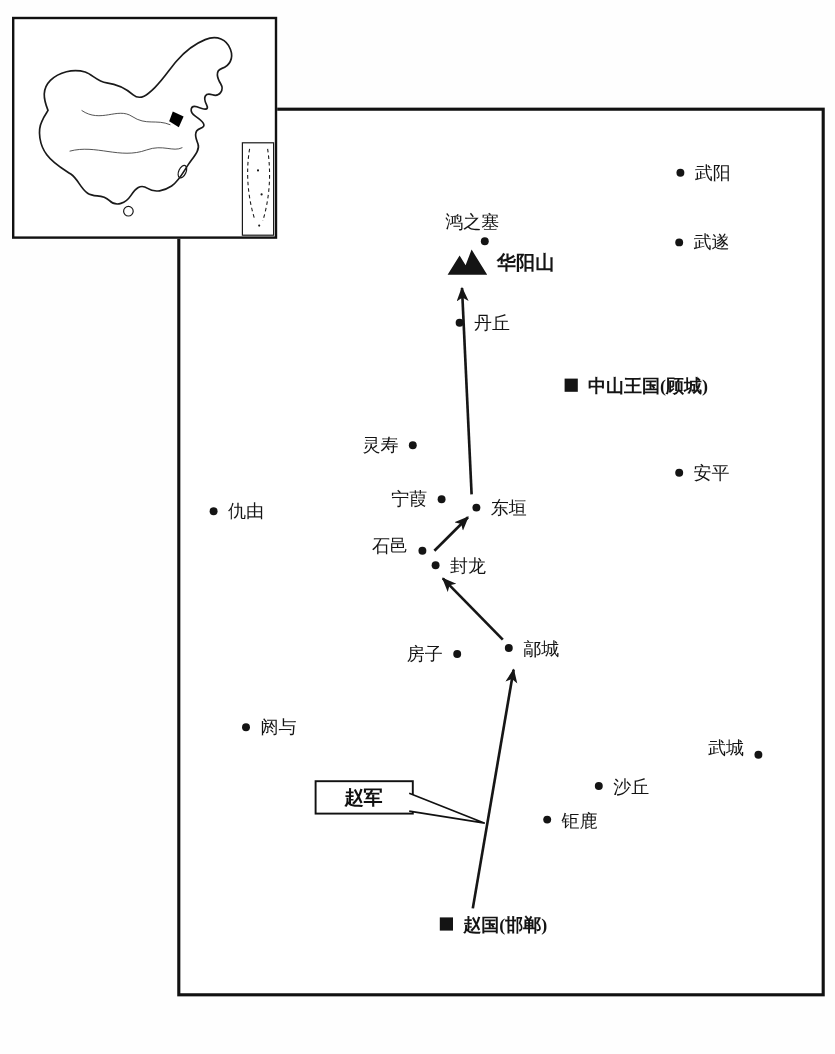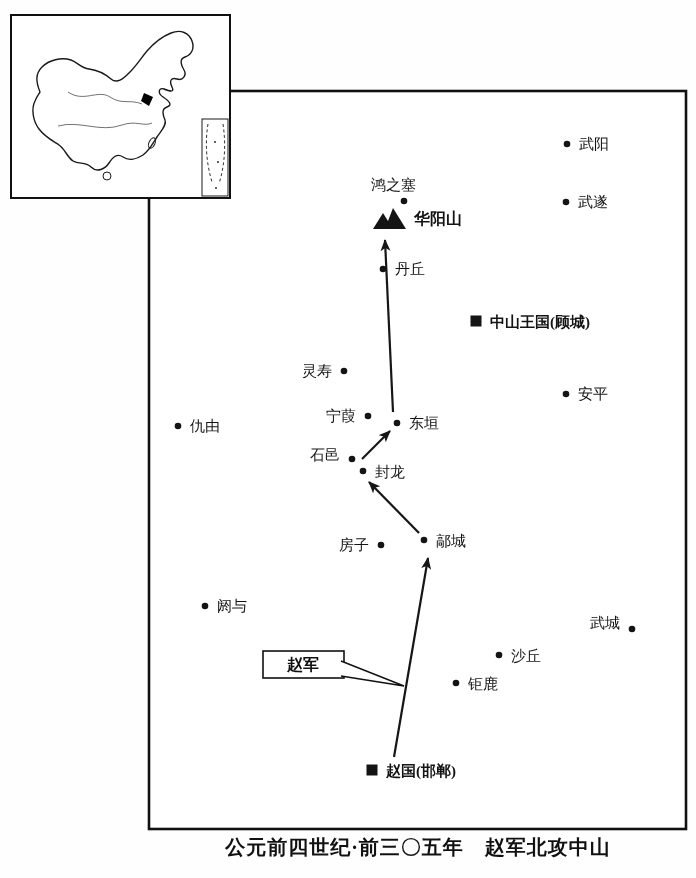--- a/index.html
+++ b/index.html
@@ -166,15 +166,14 @@
       <circle class="island" cx="95" cy="160" r="4"></circle>
       <rect class="scs-box" x="190" y="103" width="26" height="77"></rect>
       <path class="dash" d="M196,108 C193,126 194,146 200,166"></path>
       <path class="dash" d="M211,108 C214,128 213,148 207,168"></path>
       <circle class="tiny-island" cx="203" cy="126" r="0.9"></circle>
       <circle class="tiny-island" cx="206" cy="146" r="0.9"></circle>
       <circle class="tiny-island" cx="204" cy="172" r="0.9"></circle>
     </svg>
   </div>
 
-  <div class="caption">公元前四世纪·前三〇五年　赵军北攻中山</div>
 
 </div>
 
 </body></html>

